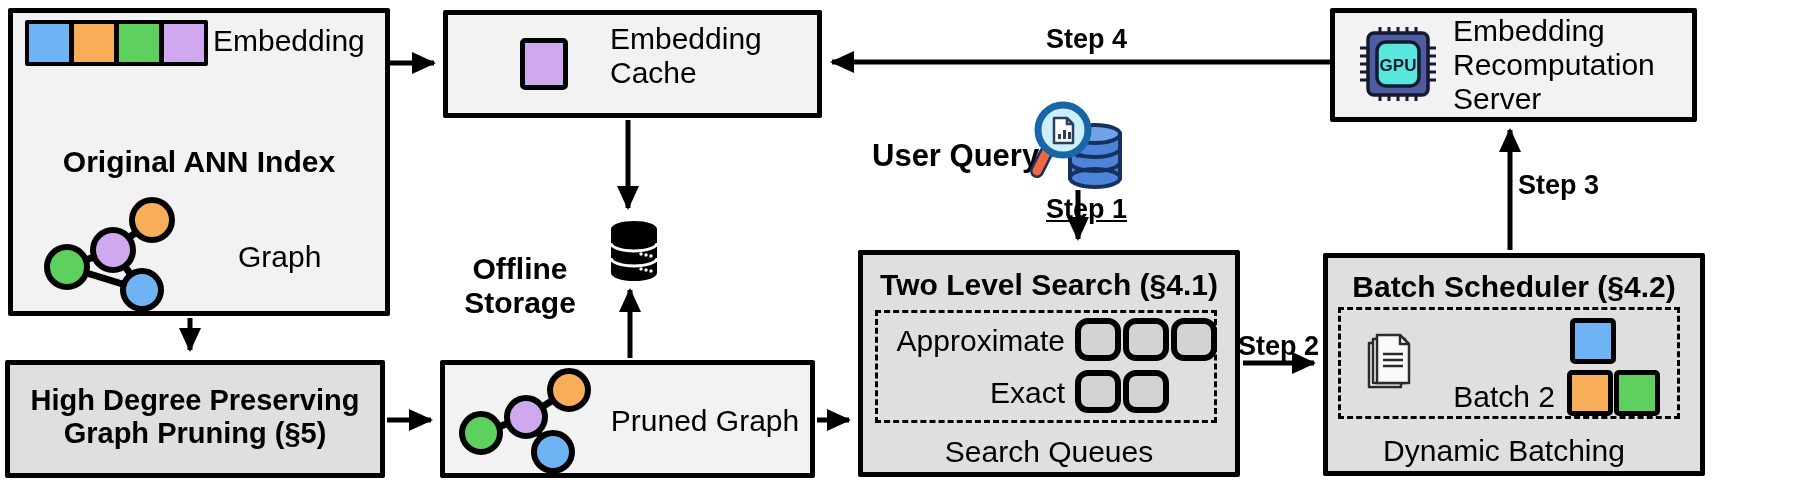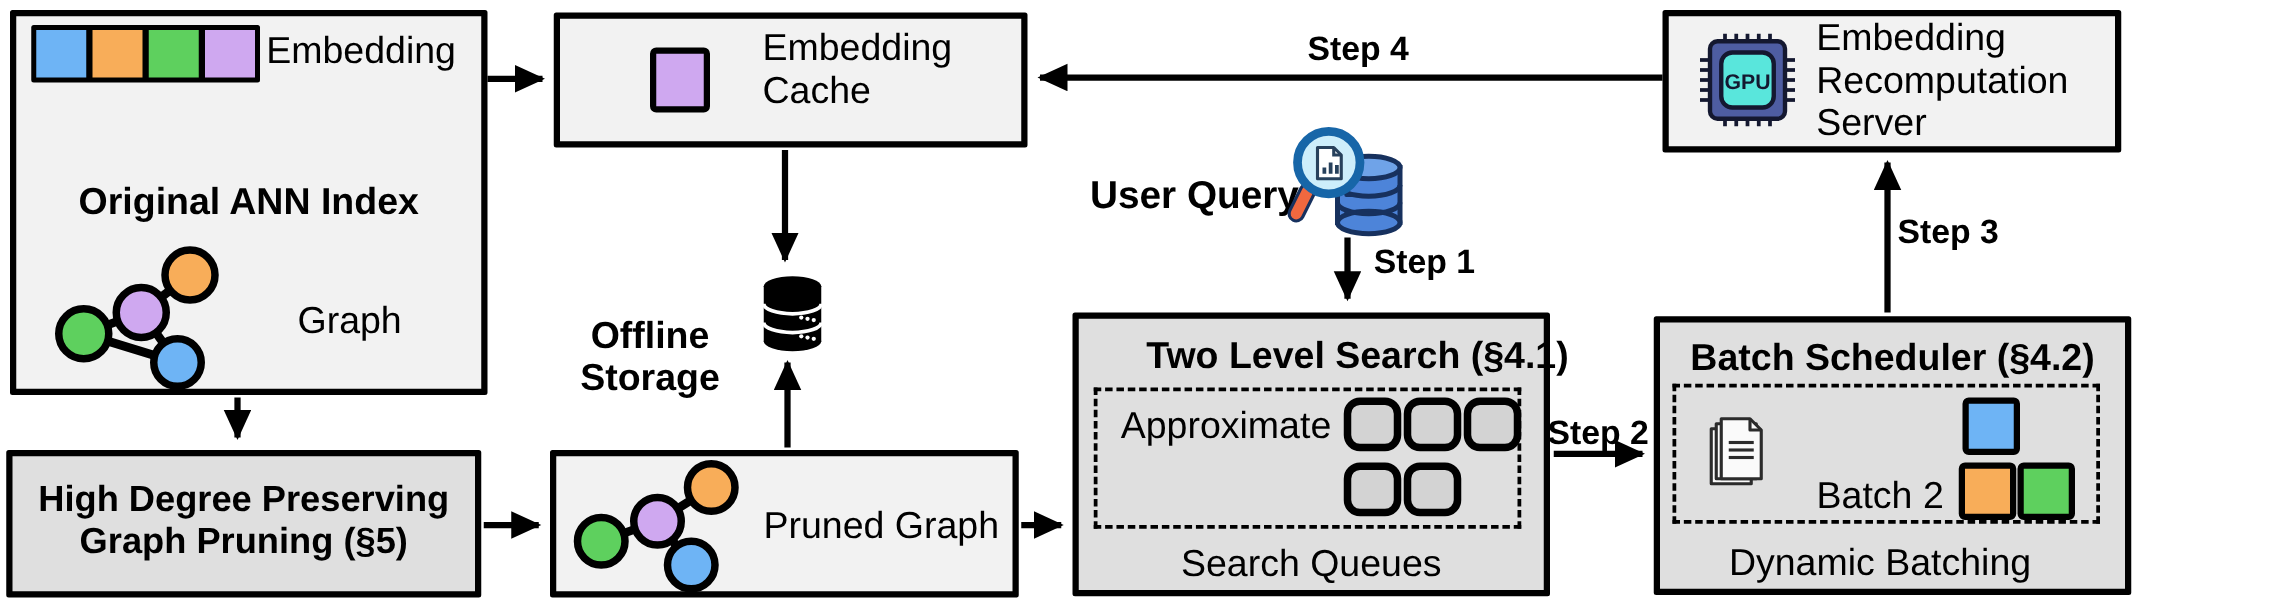--- a/index.html
+++ b/index.html
@@ -123,28 +123,29 @@
         <circle cx="116" cy="25" r="19" style="fill: rgb(248, 173, 89); background-color: rgb(248, 173, 89);"></circle>
         <circle cx="73" cy="52" r="19" style="fill: rgb(207, 168, 240); background-color: rgb(207, 168, 240);"></circle>
         <circle cx="28" cy="68" r="19" style="fill: rgb(94, 208, 94); background-color: rgb(94, 208, 94);"></circle>
         <circle cx="100" cy="87" r="19" style="fill: rgb(110, 180, 245); background-color: rgb(110, 180, 245);"></circle>
       </g>
     </svg>
     <div class="lbl f30" style="left:155px;top:39px;width:210px;">Pruned Graph</div>
   </div>
 
   <div class="box" style="left: 858px; top: 250px; width: 382px; height: 227px; fill: rgb(223, 223, 223); background-color: rgb(223, 223, 223);">
-    <div class="lbl f30 b ctr" style="left:0;top:13px;width:372px;padding-left:37px;">Two Level Search (§4.1)</div>
+    <div class="lbl f30 b ctr" style="left:0;top:13px;width:372px;">Two Level Search (§4.1)</div>
     <div class="dashed" style="left:12px;top:55px;width:342px;height:113px;"></div>
     <div class="lbl f30 rt" style="left:20px;top:69px;width:182px;">Approximate</div>
     <div class="slotrow" style="left:212px;top:63px;">
       <div class="slot" style="fill: rgb(211, 211, 211); background-color: rgb(211, 211, 211);"></div>
       <div class="slot" style="fill: rgb(211, 211, 211); background-color: rgb(211, 211, 211);"></div>
       <div class="slot" style="fill: rgb(211, 211, 211); background-color: rgb(211, 211, 211);"></div>
     </div>
+    <div class="lbl f30 rt" style="left:20px;top:121px;width:182px;">Exact</div>
     <div class="slotrow" style="left:212px;top:115px;">
       <div class="slot" style="fill: rgb(211, 211, 211); background-color: rgb(211, 211, 211);"></div>
       <div class="slot" style="fill: rgb(211, 211, 211); background-color: rgb(211, 211, 211);"></div>
     </div>
     <div class="lbl f30 ctr" style="left:0;top:180px;width:372px;">Search Queues</div>
   </div>
 
   <div class="box" style="left: 1323px; top: 253px; width: 382px; height: 223px; fill: rgb(223, 223, 223); background-color: rgb(223, 223, 223);">
     <div class="lbl f30 b ctr" style="left:0;top:12px;width:372px;">Batch Scheduler (§4.2)</div>
     <div class="dashed" style="left:10px;top:49px;width:342px;height:112px;"></div>
@@ -202,18 +203,18 @@
     <line x1="14" y1="57" x2="5" y2="75" stroke="#f0683f" stroke-width="9" stroke-linecap="round"></line>
 
     <circle cx="31" cy="34" r="25" fill="#cdeefb" stroke="#1766a8" stroke-width="7"></circle>
     <path d="M22,22 H35 L41,28 V47 H22 Z" fill="#ffffff" stroke="#27415c" stroke-width="2.5" stroke-linejoin="round"></path>
     <path d="M35,22 V28 H41" fill="none" stroke="#27415c" stroke-width="2.5"></path>
     <rect x="26" y="38" width="3" height="5" fill="#27415c"></rect>
     <rect x="31" y="34" width="3" height="9" fill="#27415c"></rect>
     <rect x="36" y="36" width="3" height="7" fill="#27415c"></rect>
   </svg>
 
-  <div class="step" style="left:1099px;top:194px;">Step 1</div>
+  <div class="step" style="left:1046px;top:194px;text-decoration:underline;">Step 1</div>
   <div class="step" style="left:1238px;top:331px;">Step 2</div>
   <div class="step" style="left:1518px;top:170px;">Step 3</div>
   <div class="step" style="left:1046px;top:24px;">Step 4</div>
 
 </div>
 
 </body></html>

